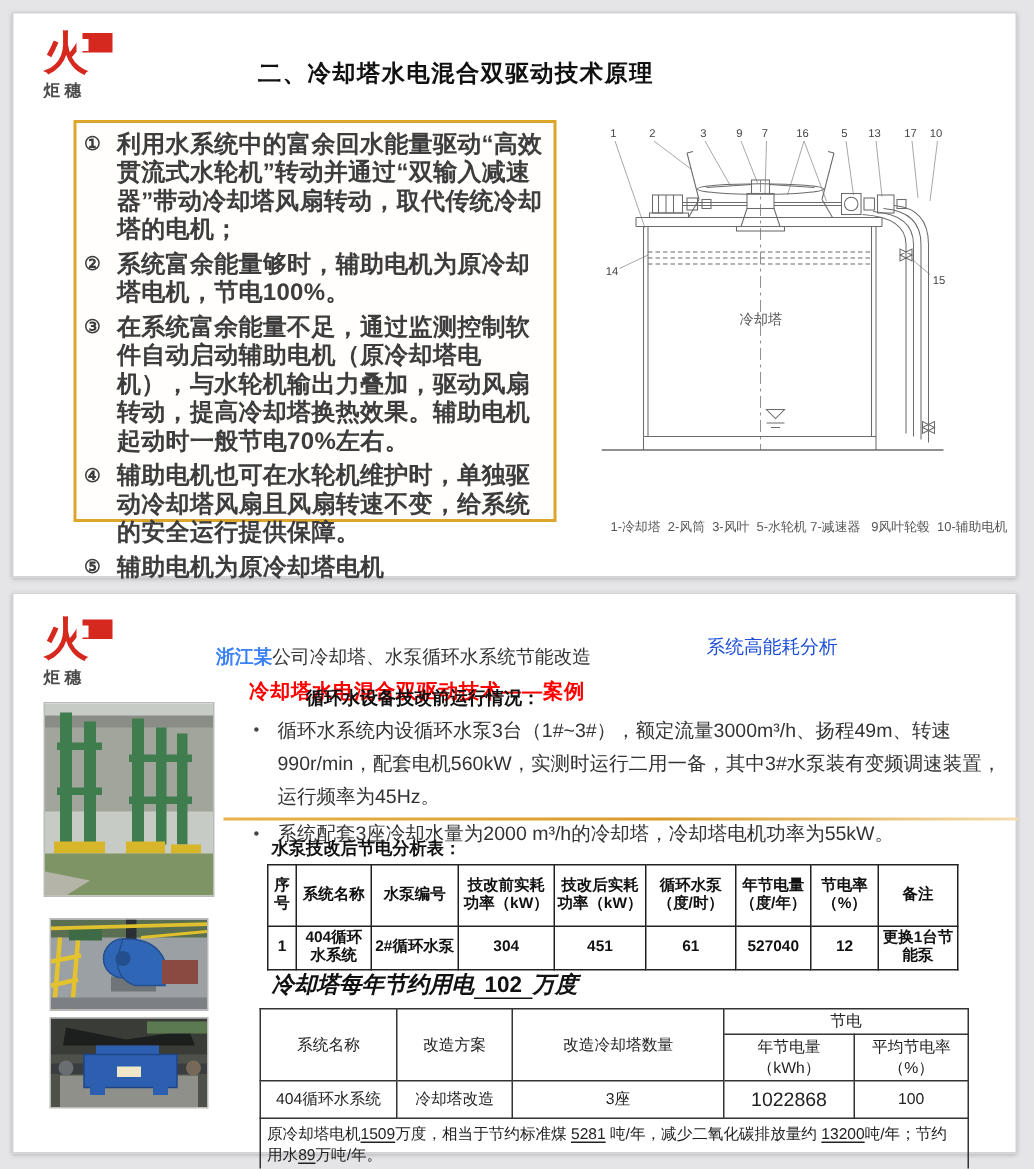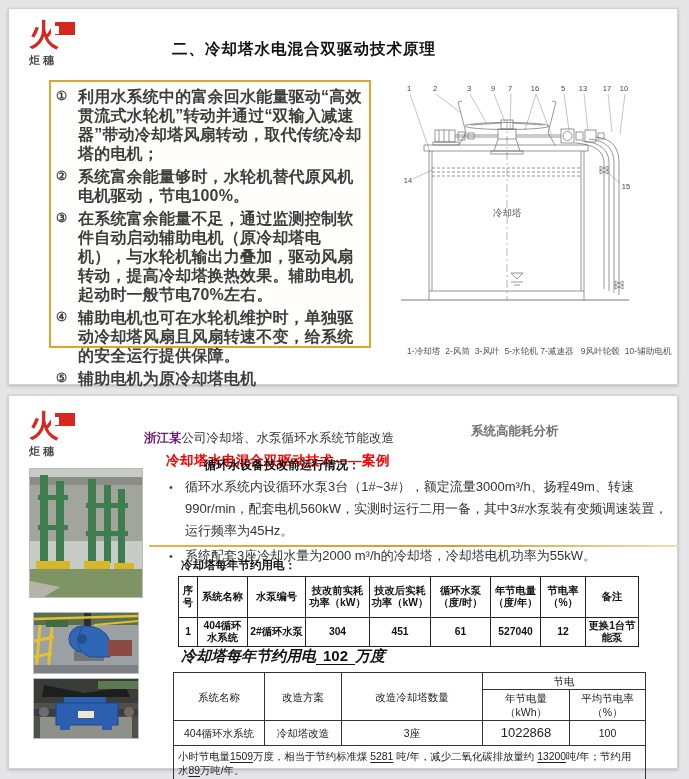--- a/index.html
+++ b/index.html
@@ -20,22 +20,22 @@
   .pnum{width:22px;flex:0 0 22px;font-size:12.5px;color:#3d3d3d;font-weight:bold;line-height:19px;}
   .ptext{font-size:16px;color:#3d3d3d;font-weight:bold;line-height:19px;letter-spacing:.2px;}
 
   .diagram{position:absolute;left:392px;top:64px;width:290px;}
   .diagram svg{display:block;}
   .legend{font-size:8.6px;color:#555;line-height:17px;white-space:pre;margin-top:4px;margin-left:6px;}
 
   
   .s2-title{position:absolute;left:157px;top:12px;font-size:13.5px;font-weight:bold;color:#fe0000;letter-spacing:.5px;margin-top:44px;}
   .s2-sub{position:absolute;left:135px;top:34px;font-size:12.5px;color:#333;}
-  .s2-sub b{color:#701a75;}
-  .s2-right-heading{position:absolute;left:462px;top:27px;font-size:12.5px;font-weight:bold;color:#737373;text-align:right;}
+  .s2-sub b{color:#3b82f6;}
+  .s2-right-heading{position:absolute;left:462px;top:27px;font-size:12.5px;font-weight:normal;color:#1d4ed8;text-align:right;}
   .s2-section{position:absolute;left:155px;top:61px;font-size:12px;font-weight:bold;color:#111;margin-left:40px;}
   .bullets{position:absolute;left:160px;top:80px;width:505px;}
   .bullet{display:flex;margin-bottom:3px;}
   .bdot{flex:0 0 16px;color:#444;font-size:11px;line-height:22px;}
   .btxt{font-size:13px;color:#333;line-height:22px;}
   .divider{position:absolute;left:140px;top:149px;width:530px;height:2px;background:linear-gradient(90deg,#e9b24a,#d99a28 55%,#f3ddb0);}
 
   .photo{position:absolute;border:1px solid #bbb;box-sizing:border-box;}
   #photo1{left:20px;top:72px;width:114px;height:130px;}
   #photo2{left:24px;top:216px;width:106px;height:62px;}
@@ -76,21 +76,21 @@
 
   <div class="s1-title">二、冷却塔水电混合双驱动技术原理</div>
 
   <div class="points-box">
     <div class="point">
       <span class="pnum">①</span>
       <span class="ptext">利用水系统中的富余回水能量驱动“高效贯流式水轮机”转动并通过“双输入减速器”带动冷却塔风扇转动，取代传统冷却塔的电机；</span>
     </div>
     <div class="point">
       <span class="pnum">②</span>
-      <span class="ptext">系统富余能量够时，水轮机替代原风机电机驱动，节电100%。</span>
+      <span class="ptext">系统富余能量够时，辅助电机为原冷却塔电机，节电100%。</span>
     </div>
     <div class="point">
       <span class="pnum">③</span>
       <span class="ptext">在系统富余能量不足，通过监测控制软件自动启动辅助电机（原冷却塔电机），与水轮机输出力叠加，驱动风扇转动，提高冷却塔换热效果。辅助电机起动时一般节电70%左右。</span>
     </div>
     <div class="point">
       <span class="pnum">④</span>
       <span class="ptext">辅助电机也可在水轮机维护时，单独驱动冷却塔风扇且风扇转速不变，给系统的安全运行提供保障。</span>
     </div>
     <div class="point">
@@ -302,21 +302,21 @@
       <circle cx="10" cy="33" r="5" fill="#6b6e71"></circle>
         <circle cx="95" cy="33" r="5" fill="#77695a"></circle>
       <rect x="30" y="18" width="42" height="8" fill="#2d5fb0"></rect>
       <rect x="22" y="24" width="62" height="22" fill="#2d5fb0" stroke="#1f4687"></rect>
       <rect x="26" y="44" width="10" height="7" fill="#2d5fb0"></rect>
         <rect x="68" y="44" width="10" height="7" fill="#2d5fb0"></rect>
       <rect x="44" y="32" width="16" height="7" fill="#f0e7c8"></rect>
     </svg>
   </div>
 
-  <div class="t1-title">冷却塔每年节约用电：</div>
+  <div class="t1-title">水泵技改后节电分析表：</div>
 
   <table id="table1">
     <colgroup>
       <col style="width:19px">
         <col style="width:50px">
         <col style="width:58px">
         <col style="width:64px">
       <col style="width:61px">
         <col style="width:60px">
         <col style="width:50px">
@@ -374,18 +374,18 @@
     </tr>
     <tr>
       <td>404循环水系统</td>
       <td>冷却塔改造</td>
       <td>3座</td>
       <td class="big">1022868</td>
       <td>100</td>
     </tr>
     <tr>
       <td colspan="5" class="footer">
-        <span>小时节电量</span><span class="u">1509</span><span>万度，相当于节约标准煤 </span><span class="u">5281</span><span> 吨/年，减少二氧化碳排放量约 </span><span class="u">13200</span><span>吨/年；节约用水</span><span class="u">89</span><span>万吨/年。</span>
+        <span>原冷却塔电机</span><span class="u">1509</span><span>万度，相当于节约标准煤 </span><span class="u">5281</span><span> 吨/年，减少二氧化碳排放量约 </span><span class="u">13200</span><span>吨/年；节约用水</span><span class="u">89</span><span>万吨/年。</span>
       </td>
     </tr>
   </tbody>
     </table>
 </div>
 
 </body></html>

